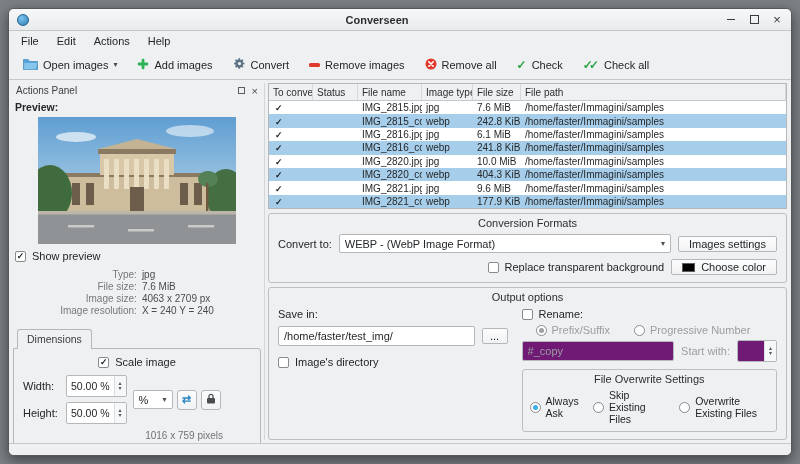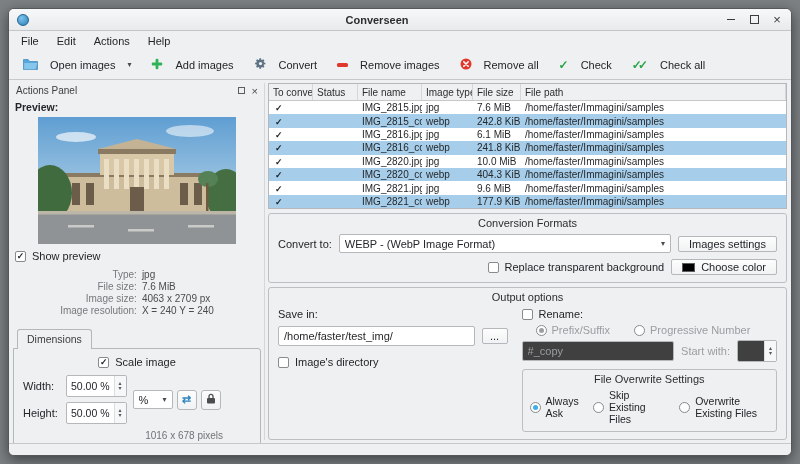--- a/index.html
+++ b/index.html
@@ -21,21 +21,21 @@
   .wbtn.min::after { content:""; width:8px; height:0; border-bottom:1.6px solid #3a3d3f; }
   .wbtn.max::after { content:""; width:7px; height:7px; border:1.4px solid #3a3d3f; }
   .wbtn.close { font-size:13px; line-height:10px; }
 
   
   .menubar { flex:0 0 19px; display:flex; align-items:center; padding:0 4px; gap:2px; }
   .menu-item { padding:2px 8px; border-radius:2px; }
 
   
   .toolbar { flex:0 0 30px; display:flex; align-items:center; gap:6px; padding:0 7px; border-bottom:1px solid #c6c8ca; }
-  .tbtn { display:inline-flex; align-items:center; gap:12px; padding:4px 7px; border-radius:3px; }
+  .tbtn { display:inline-flex; align-items:center; gap:5px; padding:4px 7px; border-radius:3px; }
   .tbtn .lbl { white-space:nowrap; }
   .dd-arrow { font-size:8px; color:#4a4d4f; }
   .glyph-green { color:#27a544; font-weight:bold; font-size:12px; line-height:10px; }
   .glyph-double { letter-spacing:-4px; padding-right:4px; }
   .minus-icon { width:11px; height:4px; background:#e0382d; border-radius:1.5px; display:inline-block; }
 
   
   .content { flex:1; min-height:0; display:flex; gap:3px; padding:3px 4px; }
 
   
@@ -109,21 +109,21 @@
   .oo-grid { display:flex; gap:14px; }
   .oo-left { flex:0 0 46%; display:flex; flex-direction:column; gap:6px; }
   .oo-right { flex:1; display:flex; flex-direction:column; gap:4px; }
   .text-input { height:20px; border:1px solid #b4b8bb; border-radius:2px; background:#fff; padding:0 5px;
                 font-family:"Liberation Sans", sans-serif; font-size:11px; color:#26282a; flex:1; min-width:0; }
   .browse-btn { width:26px; padding:0; }
   .rb { width:11px; height:11px; flex:0 0 11px; border:1px solid #878b8e; border-radius:50%; background:#fff; position:relative; }
   .rb.on::after { content:""; position:absolute; inset:2px; border-radius:50%; background:#3daee9; }
   .rb.on.dis::after { background:#9aa0a3; }
   .dis-label { color:#9a9ea1; }
-  .input-dis { background:#404040; color:#9a9ea1; }
+  .input-dis { background:#701a75; color:#9a9ea1; }
   .startwith-spin .val { min-width:26px; }
   .overwrite-box { border:1px solid #bcbfc2; border-radius:3px; padding:3px 7px 6px; margin-top:3px; }
   .ow-row { display:flex; gap:14px; justify-content:space-between; font-size:10.5px; }
   .ow-opt { display:flex; align-items:center; gap:5px; }
 
   .statusbar { flex:0 0 12px; border-top:1px solid #c6c8ca; background:#eff0f1; }
 </style>
 </head>
 <body>
 
@@ -320,21 +320,21 @@
               <span class="icon-btn">
                 <span>
                   <svg width="10" height="11" viewBox="0 0 10 11">
                       <rect x="1" y="5" width="8" height="5.5" rx="1" fill="#4a4d4f"></rect>
                       <path d="M3 5.2 V3.4 a2 2 0 0 1 4 0 V5.2" fill="none" stroke="#4a4d4f" stroke-width="1.3"></path>
                     </svg>
                 </span>
               </span>
             </div>
           </div>
-          <div class="pixels-text">1016 x 678 pixels</div>
+          <div class="pixels-text">1016 x 759 pixels</div>
           <label class="cbrow" style="margin-top:2px">
             <span class="cb"></span>
             <span>Mantain aspect ratio</span>
           </label>
         </div>
       </div>
     </div>
 
     <div class="right-col">
 

